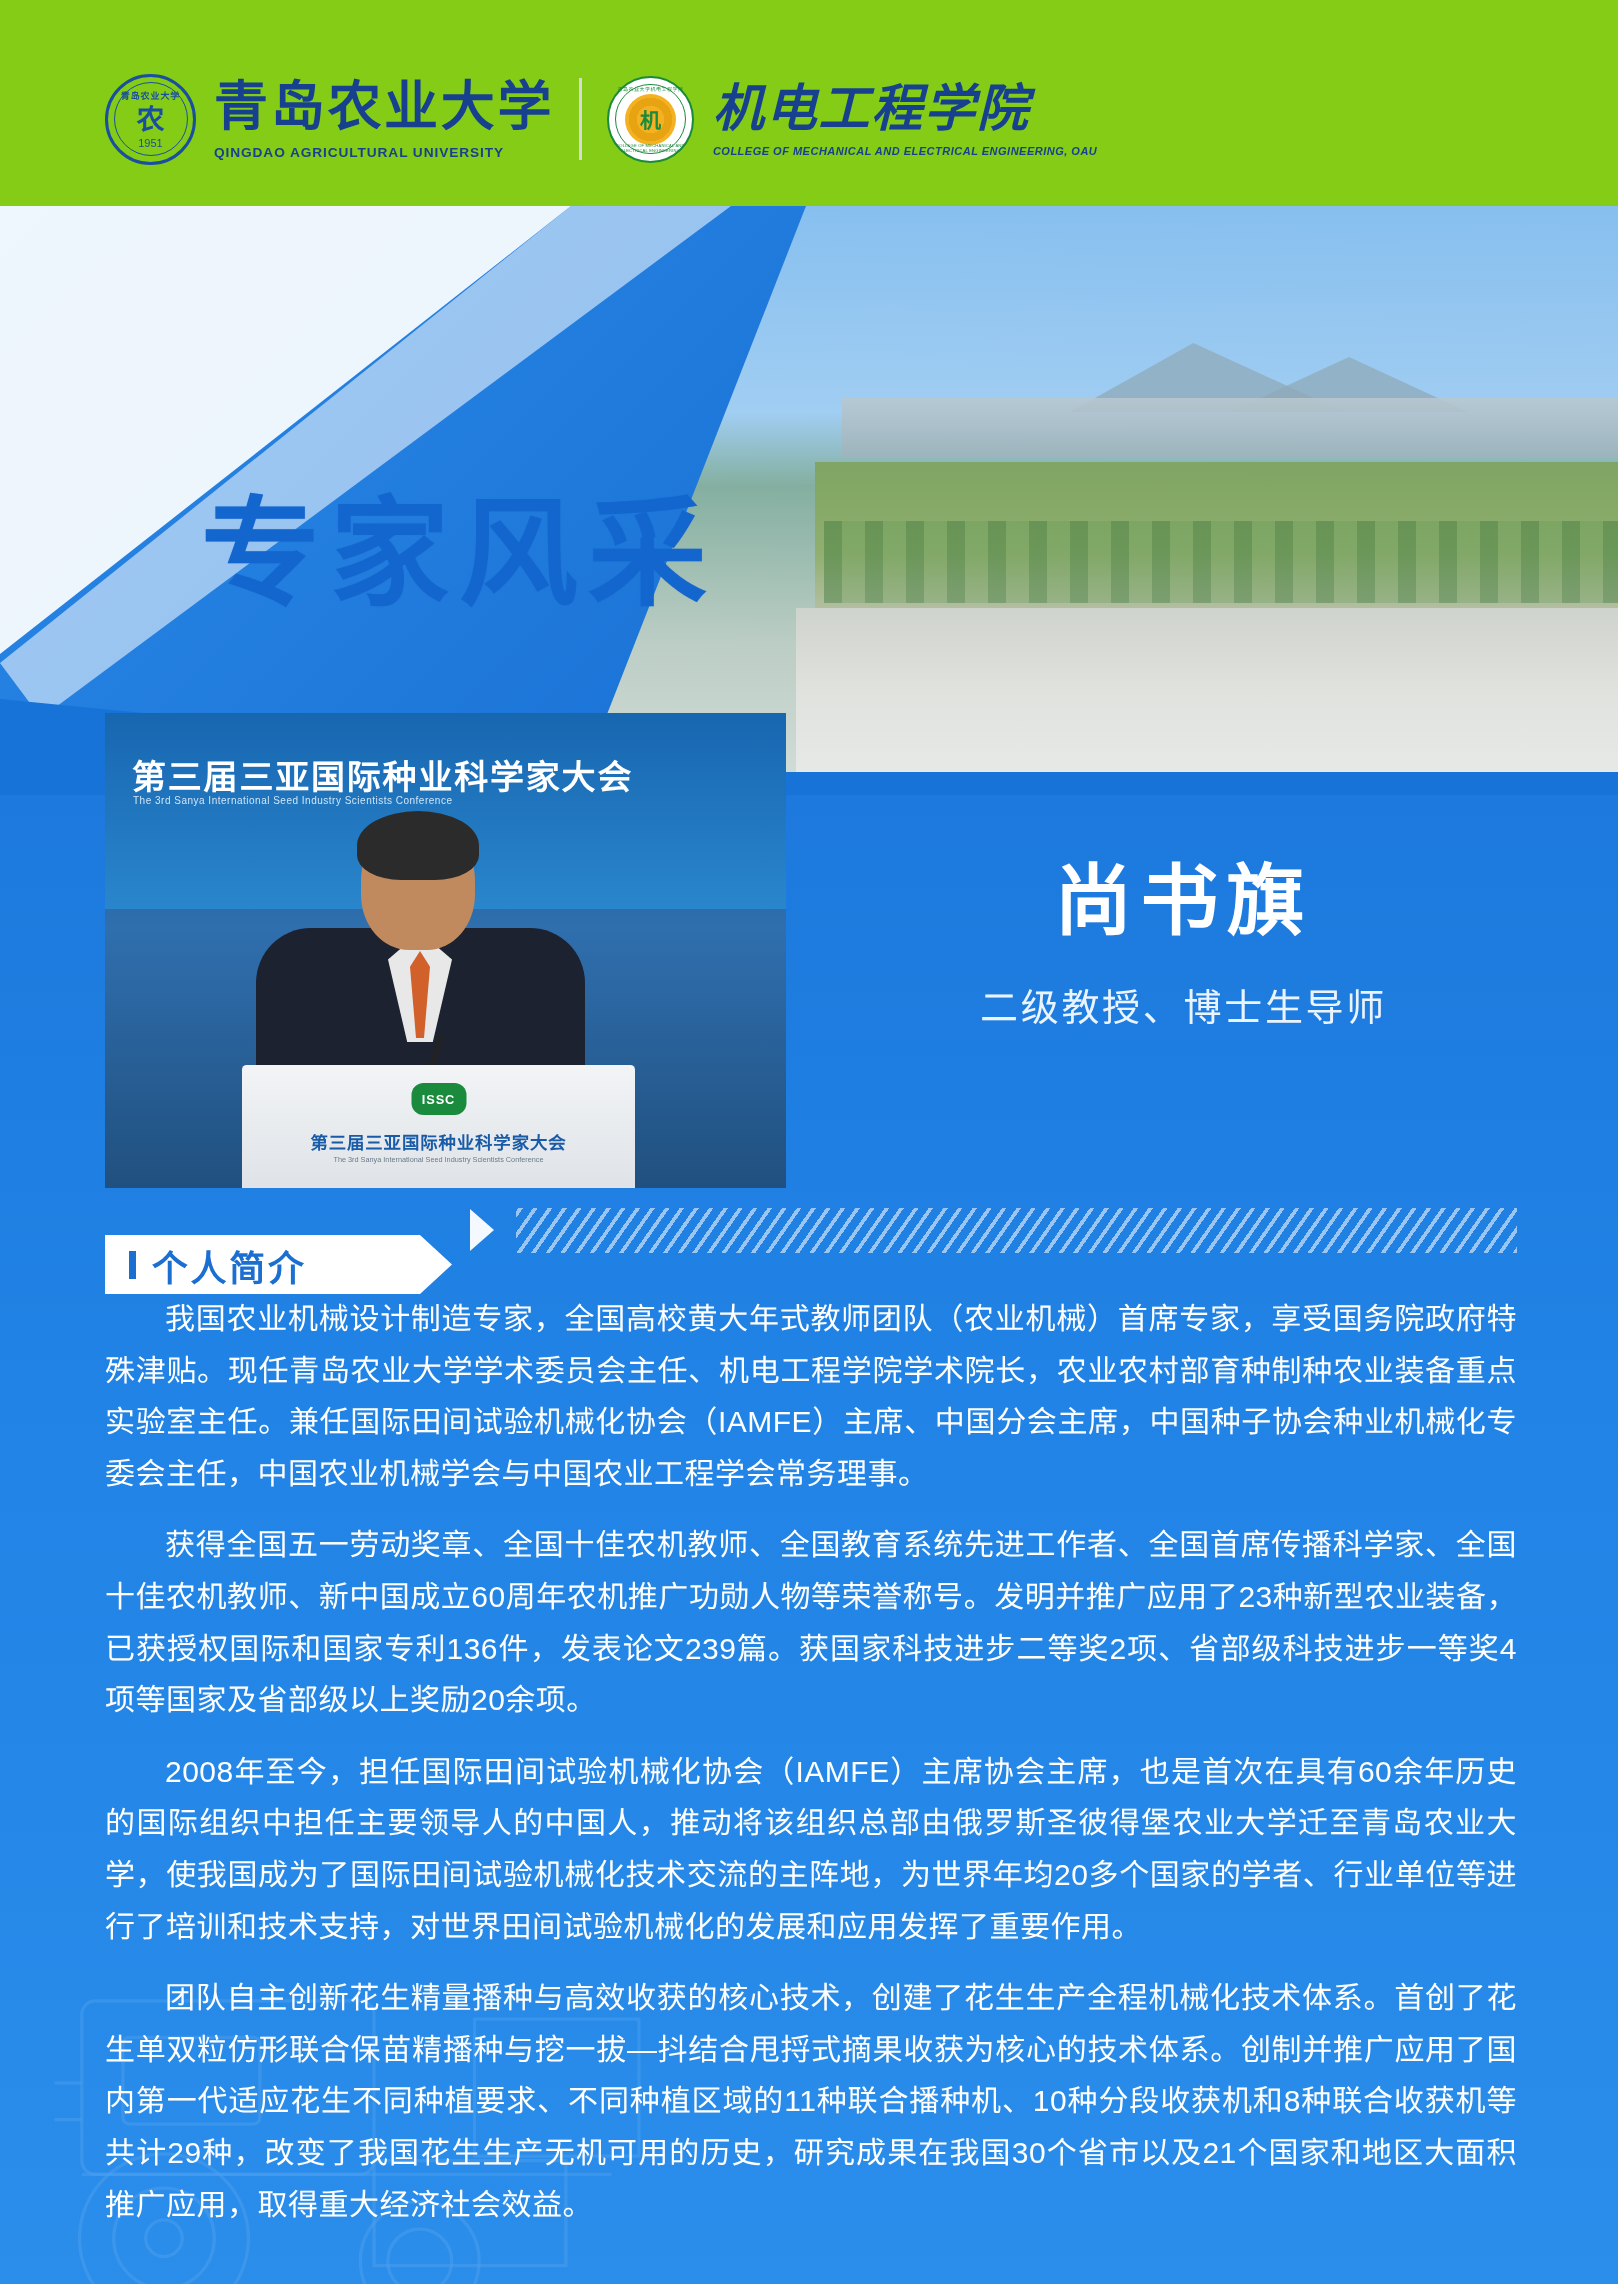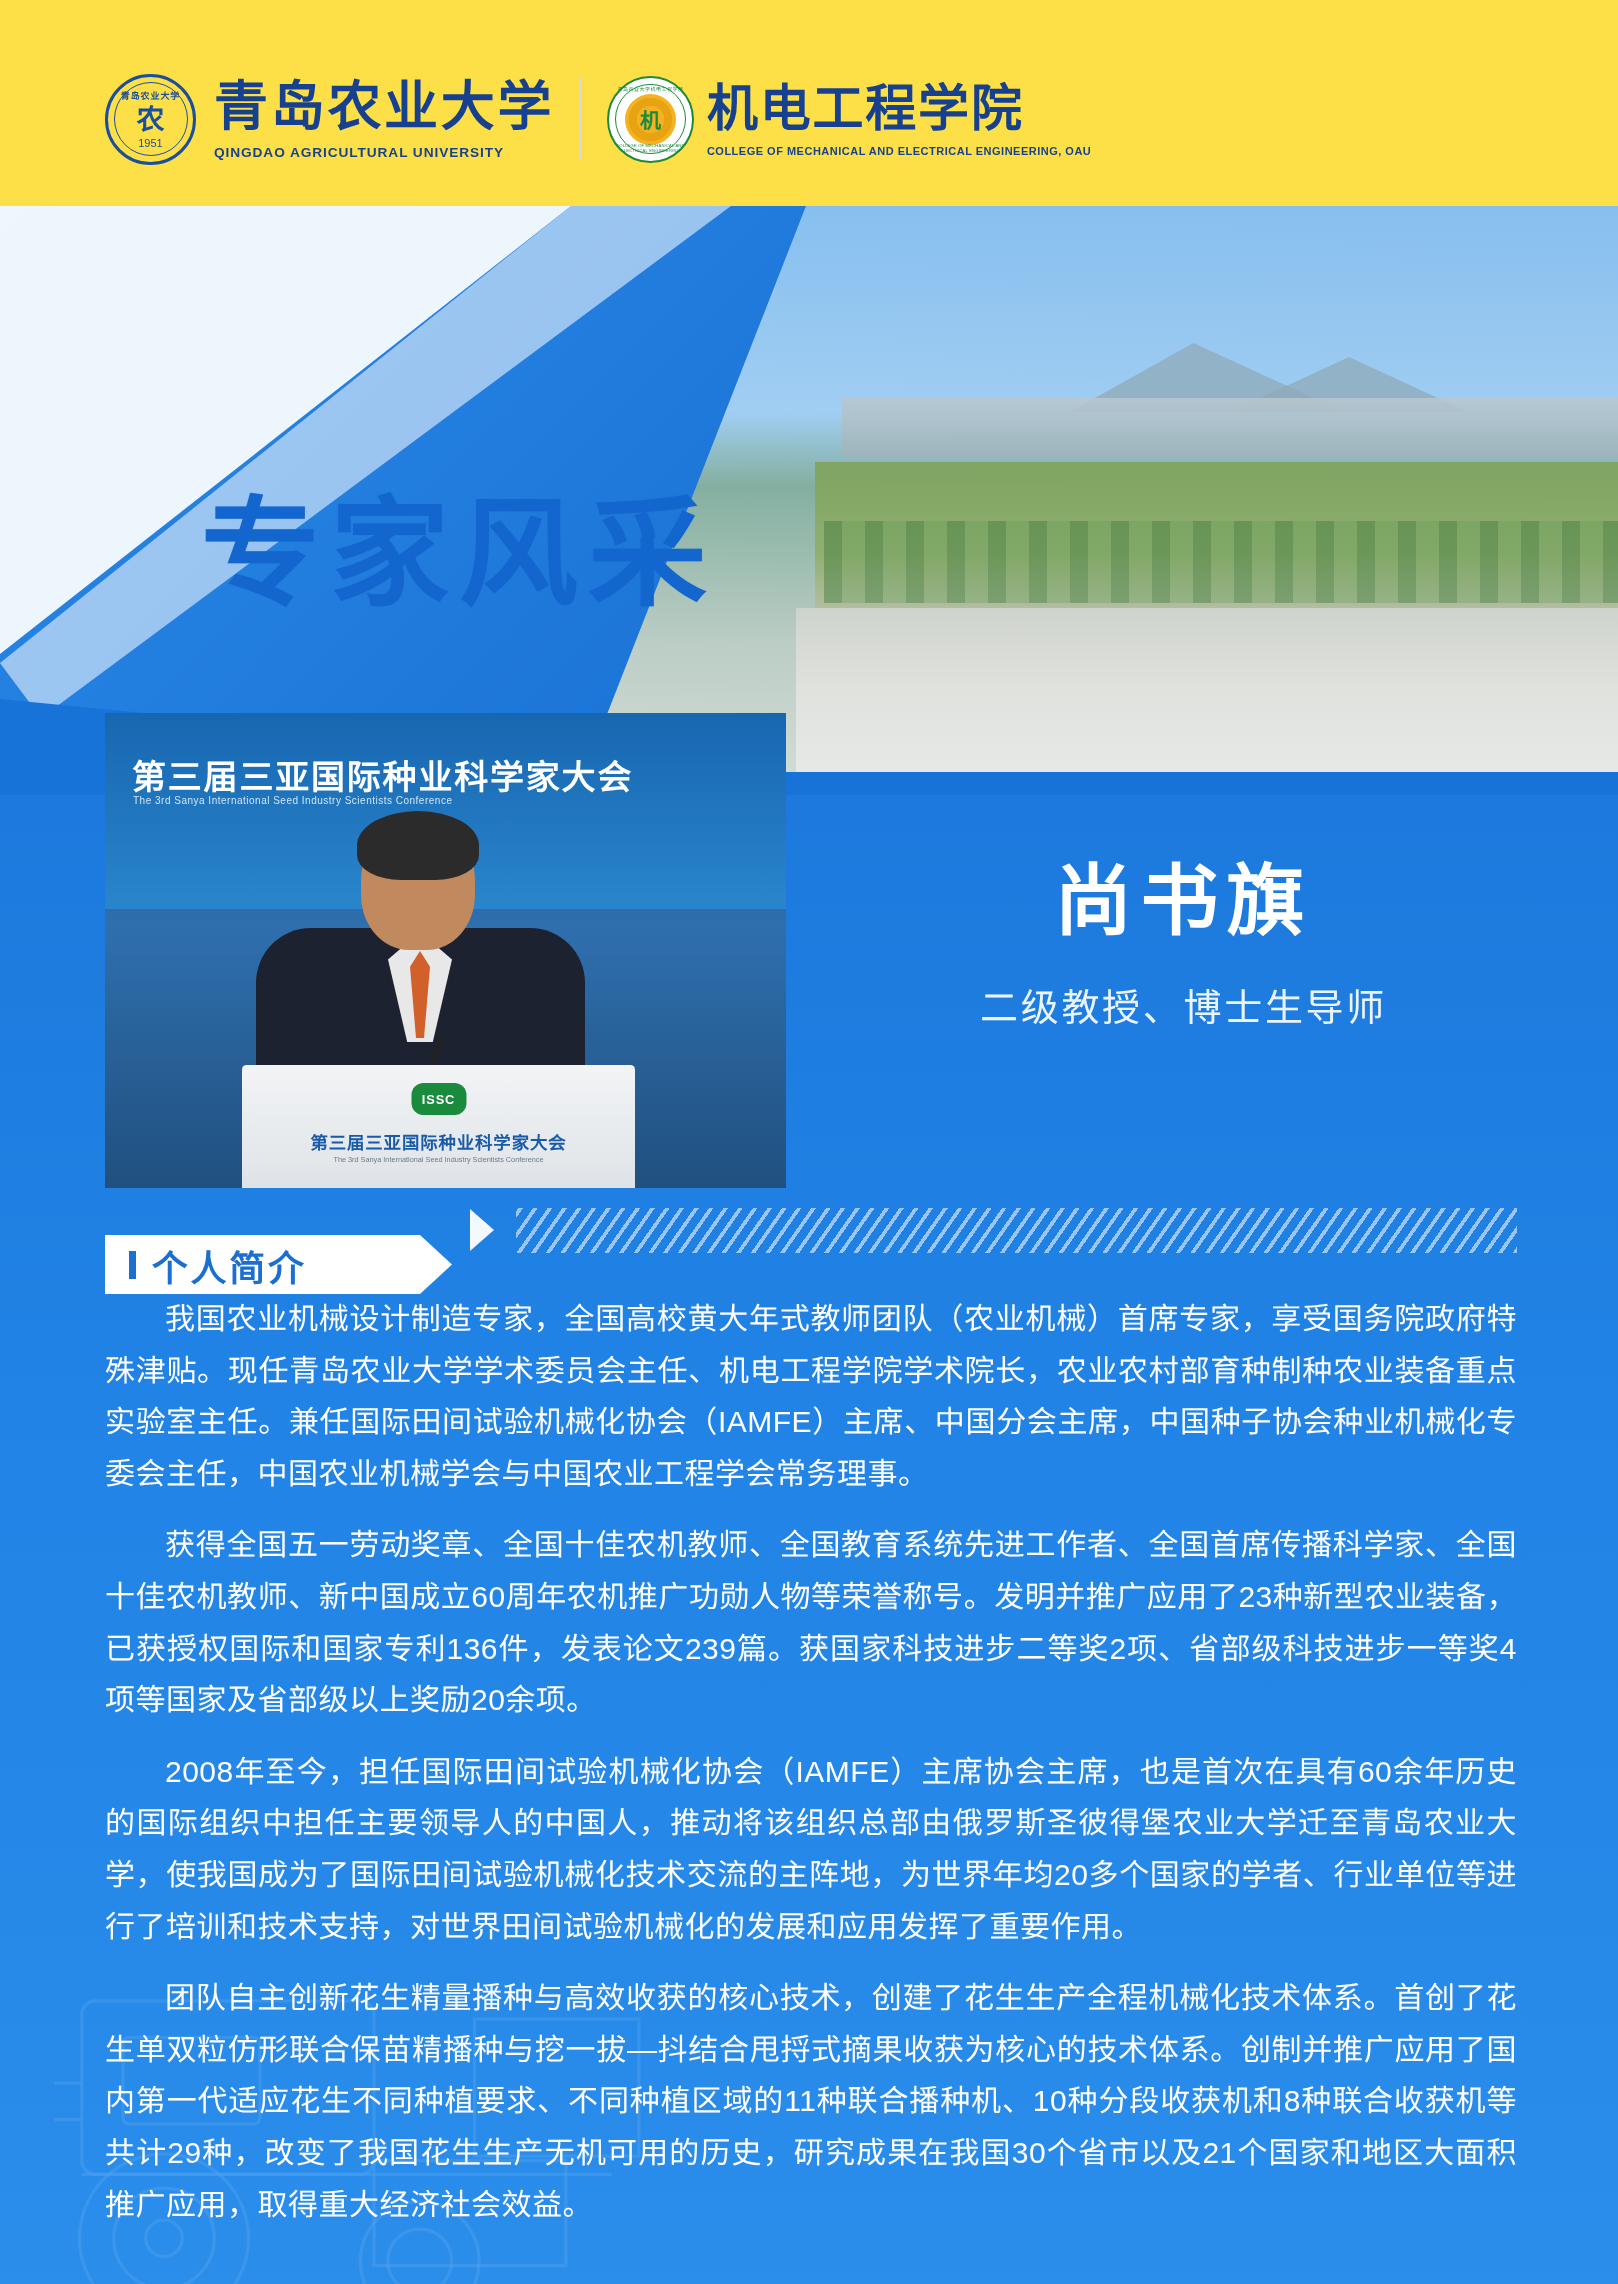--- a/index.html
+++ b/index.html
@@ -17,21 +17,21 @@
     overflow: hidden;
     background: #ffffff;
   }
 
   
   .header {
     position: absolute;
     left: 0; top: 0;
     width: 1619px;
     height: 238px;
-    background: #fde047;
+    background: #84cc16;
     display: flex;
     align-items: center;
     padding-left: 105px;
     box-sizing: border-box;
   }
   .logo-seal {
     width: 91px;
     height: 91px;
     border-radius: 50%;
     border: 3.2px solid #1a4fa0;
@@ -141,22 +141,23 @@
   .college-seal .ring-text-b {
     position: absolute;
     bottom: 7.3px;
     width: 100%;
     text-align: center;
     font-size: 4.1px;
     color: #1a8a3c;
     letter-spacing: 0.2px;
   }
   .college-block {
-    margin-left: 13px;
+    margin-left: 19px;
     flex: none;
+    font-style: italic;
   }
   .college-cn {
     font-family: "Liberation Serif", serif;
     font-size: 51px;
     font-weight: bold;
     color: #17418f;
     letter-spacing: 1.8px;
     line-height: 1.1;
     white-space: nowrap;
   }

